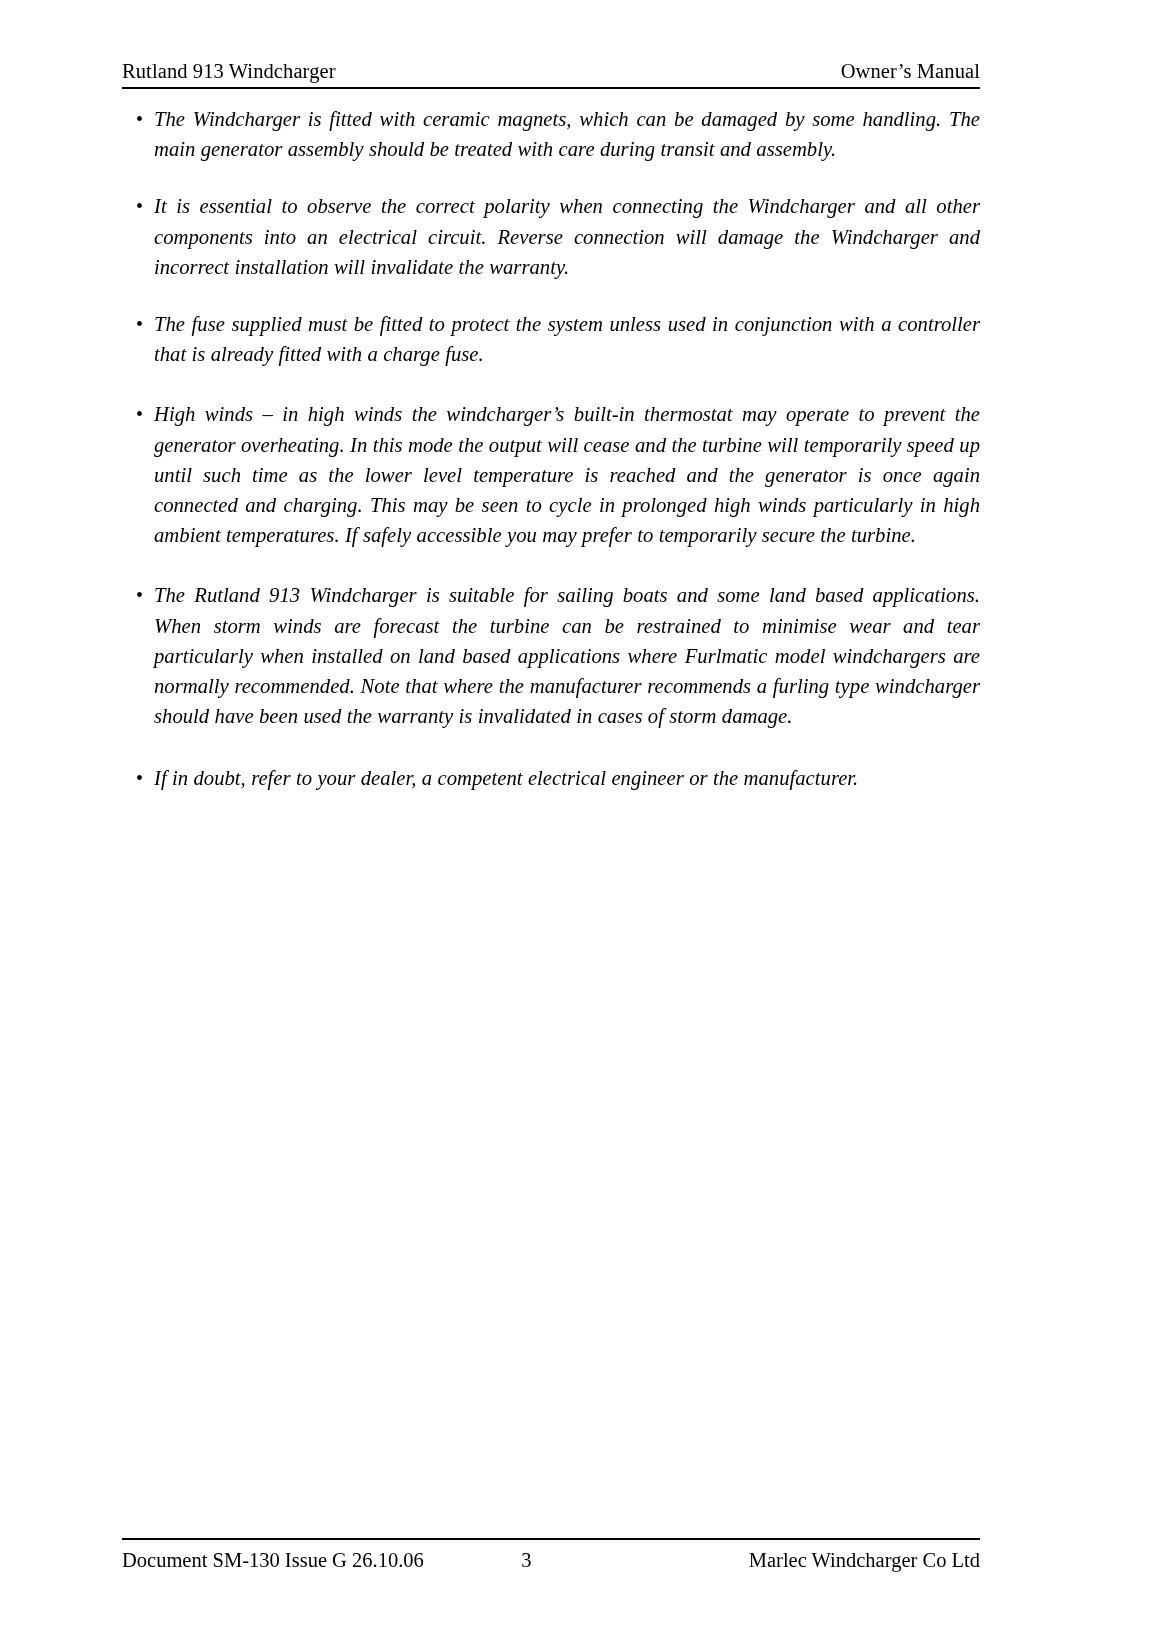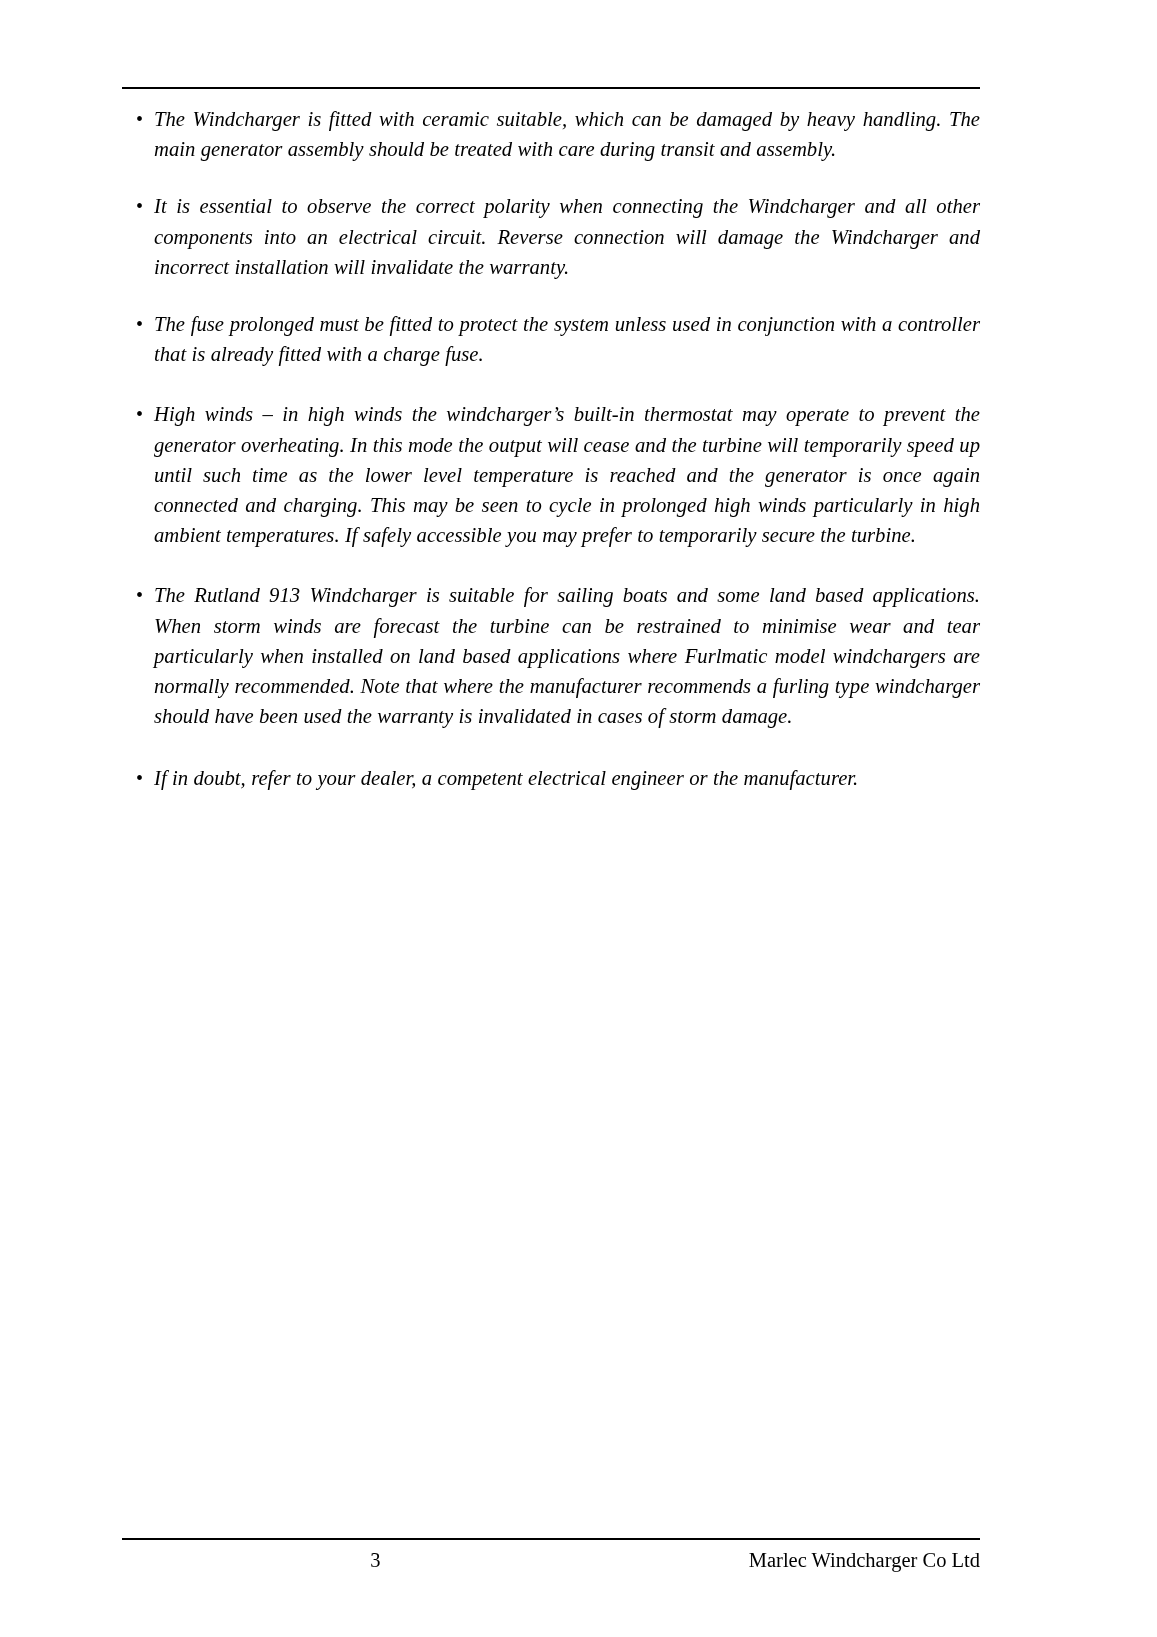--- a/index.html
+++ b/index.html
@@ -127,38 +127,42 @@
   .ftr-right {
     white-space: nowrap;
     flex: 0 0 auto;
   }
 </style>
 </head>
 <body>
 
 <div class="page">
 
+  <div class="page-header">
+    <span class="hdr-left">Rutland 913 Windcharger</span>
+    <span class="hdr-right">Owner’s Manual</span>
+  </div>
   <div class="header-rule"></div>
 
   <div class="content">
     <ul class="bullet-list">
 
       <li class="bullet-item gap-sm">
         <span class="bullet-marker">•</span>
-        <span class="bullet-text">The Windcharger is fitted with ceramic suitable, which can be damaged by heavy handling.  The main generator assembly should be treated with care during transit and assembly.</span>
+        <span class="bullet-text">The Windcharger is fitted with ceramic magnets, which can be damaged by some handling.  The main generator assembly should be treated with care during transit and assembly.</span>
       </li>
 
       <li class="bullet-item gap-sm">
         <span class="bullet-marker">•</span>
         <span class="bullet-text">It is essential to observe the correct polarity when connecting the Windcharger and all other components into an electrical circuit.  Reverse connection will damage the Windcharger and incorrect installation will invalidate the warranty.</span>
       </li>
 
       <li class="bullet-item gap-md">
         <span class="bullet-marker">•</span>
-        <span class="bullet-text">The fuse prolonged must be fitted to protect the system unless used in conjunction with a controller that is already fitted with a charge fuse.</span>
+        <span class="bullet-text">The fuse supplied must be fitted to protect the system unless used in conjunction with a controller that is already fitted with a charge fuse.</span>
       </li>
 
       <li class="bullet-item gap-md">
         <span class="bullet-marker">•</span>
         <span class="bullet-text">High winds – in high winds the windcharger’s built-in thermostat may operate to prevent the generator overheating.  In this mode the output will cease and the turbine will temporarily speed up until such time as the lower level temperature is reached and the generator is once again connected and charging.  This may be seen to cycle in prolonged high winds particularly in high ambient temperatures.  If safely accessible you may prefer to temporarily secure the turbine.</span>
       </li>
 
       <li class="bullet-item gap-lg">
         <span class="bullet-marker">•</span>
         <span class="bullet-text">The Rutland 913 Windcharger is suitable for sailing boats and some land based applications. When storm winds are forecast the turbine can be restrained to minimise wear and tear particularly when installed on land based applications where Furlmatic model windchargers are normally recommended.  Note that where the manufacturer recommends a furling type windcharger should have been used the warranty is invalidated in cases of storm damage.</span>
@@ -167,17 +171,18 @@
       <li class="bullet-item">
         <span class="bullet-marker">•</span>
         <span class="bullet-text">If in doubt, refer to your dealer, a competent electrical engineer or the manufacturer.</span>
       </li>
 
     </ul>
   </div>
 
   <div class="footer-rule"></div>
   <div class="page-footer">
+    <span class="ftr-left">Document SM-130 Issue G 26.10.06</span>
     <span class="ftr-center">3</span>
     <span class="ftr-right">Marlec Windcharger Co Ltd</span>
   </div>
 
 </div>
 
 </body></html>

